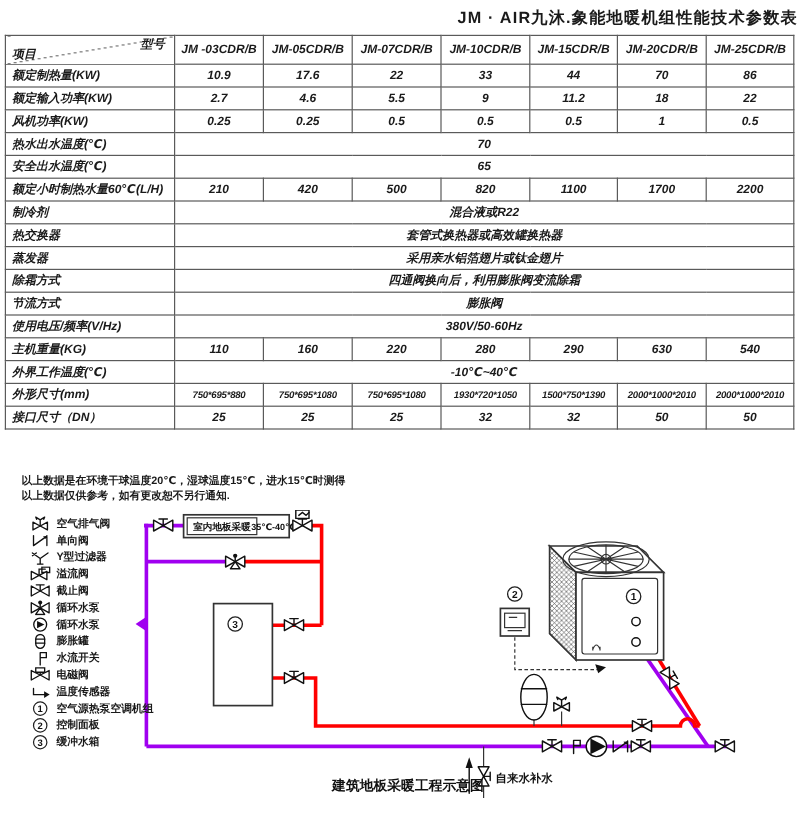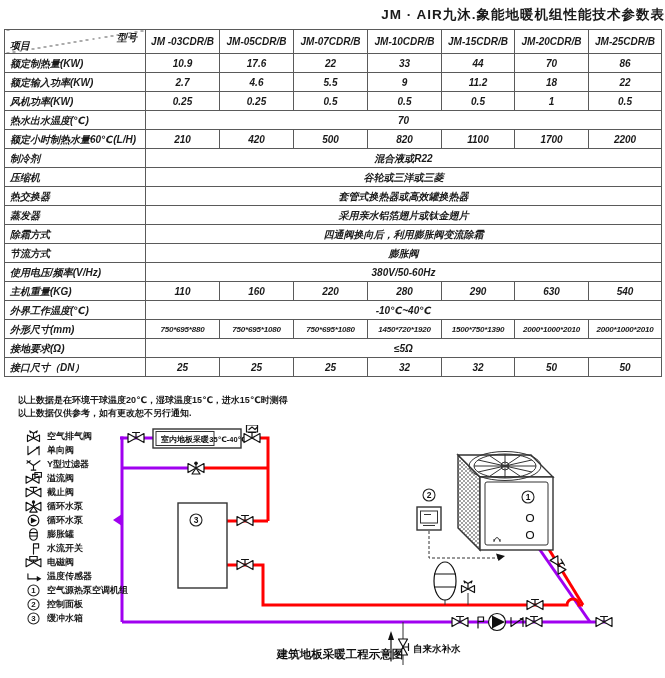--- a/index.html
+++ b/index.html
@@ -163,38 +163,38 @@
     <td>0.5</td>
     <td>0.5</td>
     <td>1</td>
     <td>0.5</td>
   </tr>
   <tr>
     <td class="lbl">热水出水温度(℃)</td>
     <td colspan="7">70</td>
   </tr>
   <tr>
+    <td class="lbl">安全出水温度(℃)</td>
+    <td colspan="7">65</td>
+  </tr>
+  <tr>
     <td class="lbl">额定小时制热水量60℃(L/H)</td>
     <td>210</td>
     <td>420</td>
     <td>500</td>
     <td>820</td>
     <td>1100</td>
     <td>1700</td>
     <td>2200</td>
   </tr>
   <tr>
     <td class="lbl">制冷剂</td>
     <td colspan="7">混合液或R22</td>
   </tr>
   <tr>
-    <td class="lbl">压缩机</td>
-    <td colspan="7">谷轮或三洋或三菱</td>
-  </tr>
-  <tr>
     <td class="lbl">热交换器</td>
     <td colspan="7">套管式换热器或高效罐换热器</td>
   </tr>
   <tr>
     <td class="lbl">蒸发器</td>
     <td colspan="7">采用亲水铝箔翅片或钛金翅片</td>
   </tr>
   <tr>
     <td class="lbl">除霜方式</td>
     <td colspan="7">四通阀换向后，利用膨胀阀变流除霜</td>
@@ -219,28 +219,24 @@
   </tr>
   <tr>
     <td class="lbl">外界工作温度(℃)</td>
     <td colspan="7">-10℃~40℃</td>
   </tr>
   <tr>
     <td class="lbl">外形尺寸(mm)</td>
     <td class="sm">750*695*880</td>
     <td class="sm">750*695*1080</td>
     <td class="sm">750*695*1080</td>
-    <td class="sm">1450*720*1920</td>
+    <td class="sm">1930*720*1050</td>
     <td class="sm">1500*750*1390</td>
     <td class="sm">2000*1000*2010</td>
     <td class="sm">2000*1000*2010</td>
-  </tr>
-  <tr>
-    <td class="lbl">接地要求(Ω)</td>
-    <td colspan="7">≤5Ω</td>
   </tr>
   <tr>
     <td class="lbl">接口尺寸（DN）</td>
     <td>25</td>
     <td>25</td>
     <td>25</td>
     <td>32</td>
     <td>32</td>
     <td>50</td>
     <td>50</td>

